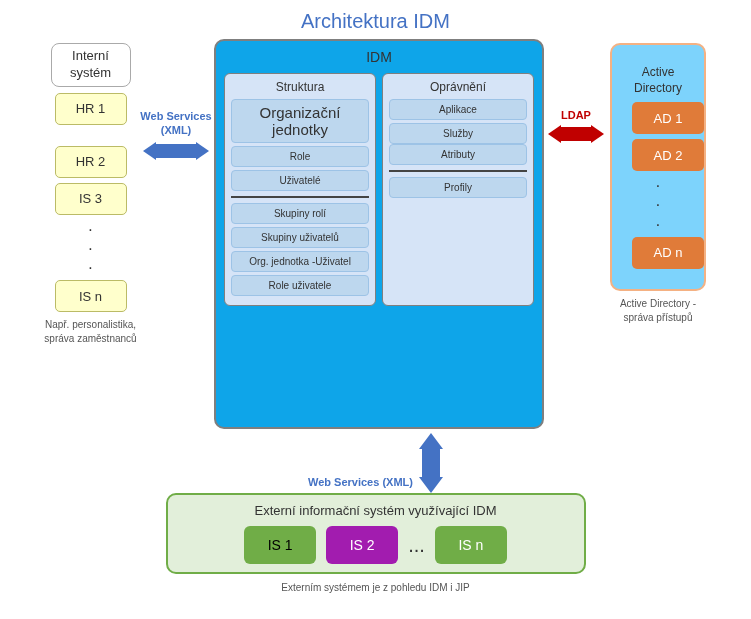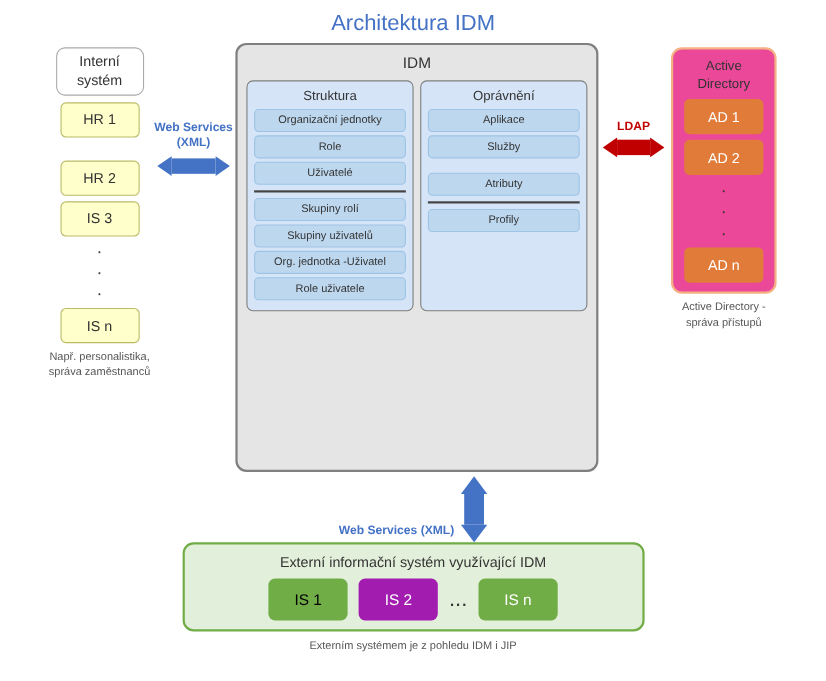--- a/index.html
+++ b/index.html
@@ -38,59 +38,59 @@
     <div style="display:flex;flex-direction:column;align-items:center;justify-content:center;width:72px;margin-top:70px;">
       <div style="font-size:11px;color:#4472C4;font-weight:700;text-align:center;margin-bottom:4px;line-height:1.3;">Web Services
 (XML)</div>
       <div style="display:flex;align-items:center;">
         <div style="width:0;height:0;border-top:9px solid transparent;border-bottom:9px solid transparent;border-right:13px solid #4472C4;"></div>
         <div style="width:40px;height:14px;background:#4472C4;"></div>
         <div style="width:0;height:0;border-top:9px solid transparent;border-bottom:9px solid transparent;border-left:13px solid #4472C4;"></div>
       </div>
     </div>
 
-    <div style="border:2px solid #7F7F7F;border-radius:10px;background:#e5e5e5;padding:8px;width:330px;min-height:390px;position:relative;">
+    <div style="border:2px solid #7F7F7F;border-radius:10px;background:#0ea5e9;padding:8px;width:330px;min-height:390px;position:relative;">
       <div style="text-align:center;font-size:14px;color:#333;margin-bottom:8px;font-weight:400;">IDM</div>
       <div style="display:flex;gap:6px;">
 
         <div style="flex:1;border:1.5px solid #7F7F7F;border-radius:6px;background:#D6E4F7;padding:6px;">
           <div style="text-align:center;font-size:12px;color:#333;margin-bottom:5px;">Struktura</div>
-          <div style="background:#BDD7EE;border:1px solid #9DC3E6;border-radius:4px;text-align:center;font-size:10px;color:#333;padding:4px 18px;margin-bottom:3px;">Organizační jednotky</div>
+          <div style="background:#BDD7EE;border:1px solid #9DC3E6;border-radius:4px;text-align:center;font-size:15px;color:#333;padding:4px 18px;margin-bottom:3px;">Organizační jednotky</div>
           <div style="background:#BDD7EE;border:1px solid #9DC3E6;border-radius:4px;text-align:center;font-size:10px;color:#333;padding:4px 16px;margin-bottom:3px;">Role</div>
           <div style="background:#BDD7EE;border:1px solid #9DC3E6;border-radius:4px;text-align:center;font-size:10px;color:#333;padding:4px 2px;margin-bottom:3px;">Uživatelé</div>
           <hr style="border:none;border-top:2px solid #444;margin:5px 0;">
           <div style="background:#BDD7EE;border:1px solid #9DC3E6;border-radius:4px;text-align:center;font-size:10px;color:#333;padding:4px 2px;margin-bottom:3px;">Skupiny rolí</div>
           <div style="background:#BDD7EE;border:1px solid #9DC3E6;border-radius:4px;text-align:center;font-size:10px;color:#333;padding:4px 2px;margin-bottom:3px;">Skupiny uživatelů</div>
           <div style="background:#BDD7EE;border:1px solid #9DC3E6;border-radius:4px;text-align:center;font-size:10px;color:#333;padding:4px 2px;margin-bottom:3px;">Org. jednotka -Uživatel</div>
           <div style="background:#BDD7EE;border:1px solid #9DC3E6;border-radius:4px;text-align:center;font-size:10px;color:#333;padding:4px 17px;margin-bottom:3px;">Role uživatele</div>
         </div>
 
         <div style="flex:1;border:1.5px solid #7F7F7F;border-radius:6px;background:#D6E4F7;padding:6px;">
           <div style="text-align:center;font-size:12px;color:#333;margin-bottom:5px;">Oprávnění</div>
           <div style="background:#BDD7EE;border:1px solid #9DC3E6;border-radius:4px;text-align:center;font-size:10px;color:#333;padding:4px 2px;margin-bottom:3px;">Aplikace</div>
-          <div style="background:#BDD7EE;border:1px solid #9DC3E6;border-radius:4px;text-align:center;font-size:10px;color:#333;padding:4px 2px;margin-bottom:13px;">Služby</div>
+          <div style="background:#BDD7EE;border:1px solid #9DC3E6;border-radius:4px;text-align:center;font-size:10px;color:#333;padding:4px 2px;margin-bottom:0;">Služby</div>
           <div style="background:#BDD7EE;border:1px solid #9DC3E6;border-radius:4px;text-align:center;font-size:10px;color:#333;padding:4px 2px;margin-bottom:3px;">Atributy</div>
           <hr style="border:none;border-top:2px solid #444;margin:5px 0;">
           <div style="background:#BDD7EE;border:1px solid #9DC3E6;border-radius:4px;text-align:center;font-size:10px;color:#333;padding:4px 2px;margin-bottom:3px;">Profily</div>
         </div>
 
       </div>
     </div>
 
     <div style="display:flex;flex-direction:column;align-items:center;justify-content:center;width:60px;margin-top:70px;">
       <div style="font-size:11px;color:#C00000;font-weight:700;text-align:center;margin-bottom:4px;">LDAP</div>
       <div style="display:flex;align-items:center;">
         <div style="width:0;height:0;border-top:9px solid transparent;border-bottom:9px solid transparent;border-right:13px solid #C00000;"></div>
         <div style="width:30px;height:14px;background:#C00000;"></div>
         <div style="width:0;height:0;border-top:9px solid transparent;border-bottom:9px solid transparent;border-left:13px solid #C00000;"></div>
       </div>
     </div>
 
     <div style="display:flex;flex-direction:column;align-items:center;width:100px;margin-top:4px;">
-      <div style="border:2px solid #F4B183;border-radius:10px;background:#ec4899;padding:8px;width:96px;">
+      <div style="border:2px solid #F4B183;border-radius:10px;background:#7dd3fc;padding:20px;width:96px;">
         <div style="text-align:center;font-size:12px;color:#333;margin-bottom:6px;line-height:1.3;">Active
 Directory</div>
         <div style="background:#E07B39;border-radius:5px;width:72px;height:32px;display:flex;align-items:center;justify-content:center;font-size:13px;color:#fff;margin-bottom:5px;margin-left:auto;margin-right:auto;">AD 1</div>
         <div style="background:#E07B39;border-radius:5px;width:72px;height:32px;display:flex;align-items:center;justify-content:center;font-size:13px;color:#fff;margin-bottom:5px;margin-left:auto;margin-right:auto;">AD 2</div>
         <div style="font-size:16px;color:#333;text-align:center;line-height:1.2;margin-bottom:3px;">·<br>·<br>·</div>
         <div style="background:#E07B39;border-radius:5px;width:72px;height:32px;display:flex;align-items:center;justify-content:center;font-size:13px;color:#fff;margin-left:auto;margin-right:auto;">AD n</div>
       </div>
       <div style="font-size:10px;color:#555;text-align:center;margin-top:6px;line-height:1.4;width:106px;">Active Directory - správa
 přístupů</div>
     </div>

